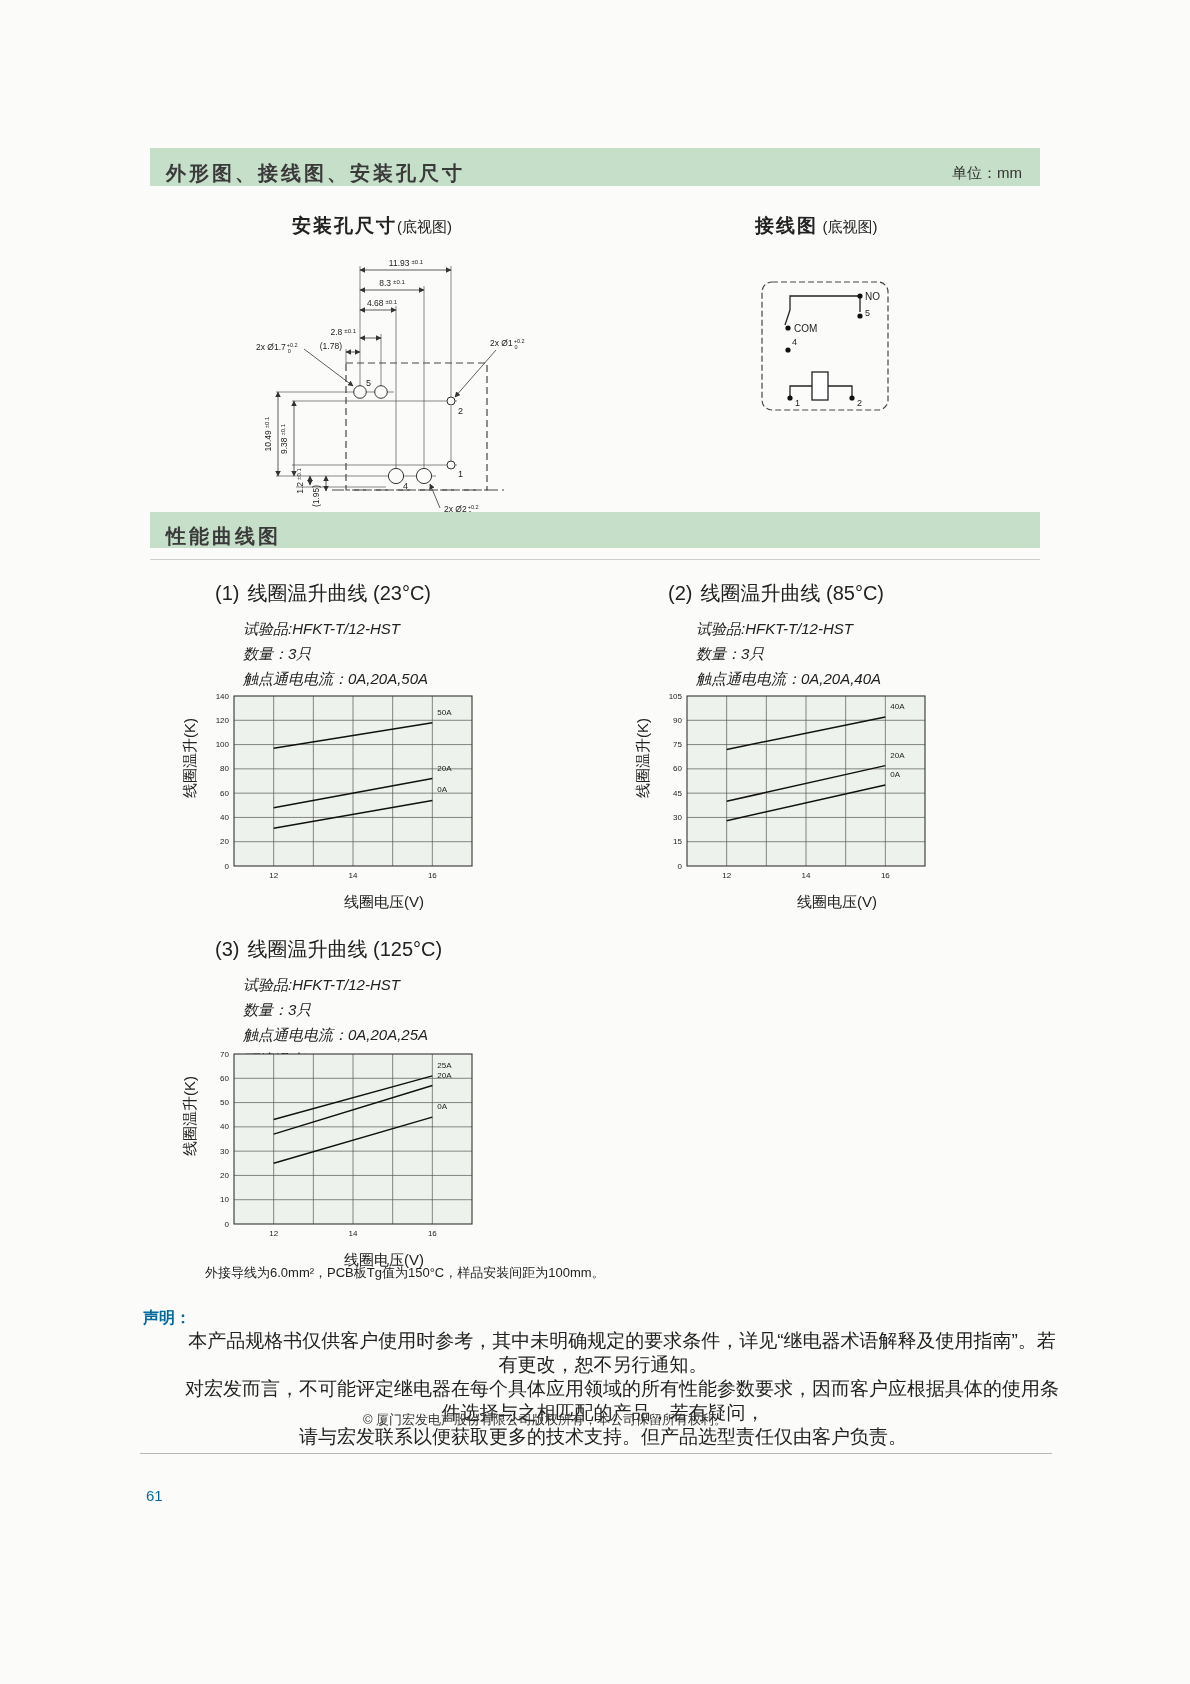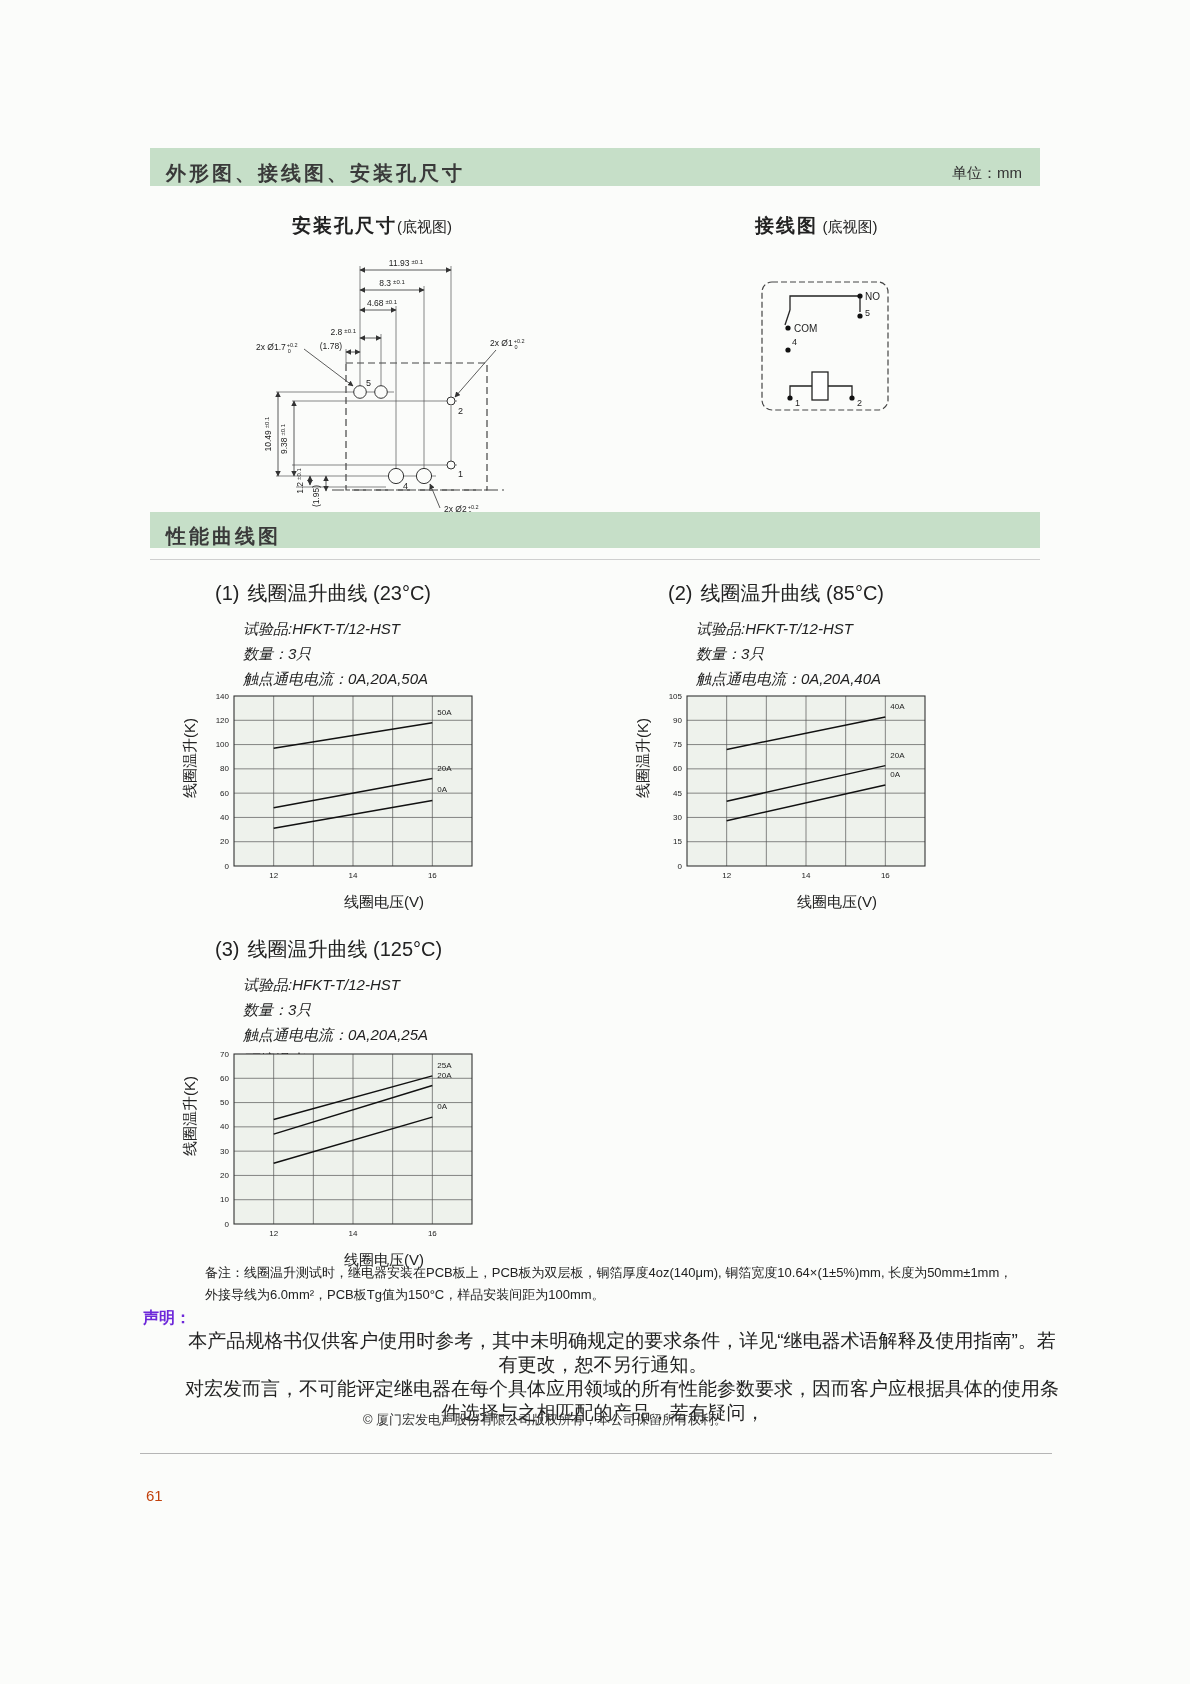--- a/index.html
+++ b/index.html
@@ -16,26 +16,26 @@
   .bar-title{font-size:20px;font-weight:700;letter-spacing:3px;color:#3a3a3a;}
   .unit{font-size:15px;color:#333;}
   .diagram-title{white-space:nowrap;color:#222;}
   .diagram-title .main{font-size:19px;font-weight:700;letter-spacing:2px;}
   .diagram-title .sub{font-size:15px;font-weight:400;}
   .chart-meta{font-size:15px;color:#222;}
   .chart-heading{font-size:20px;margin-bottom:9px;}
   .chart-heading .idx{margin-right:8px;}
   .chart-meta-line{margin-left:28px;line-height:25px;font-style:italic;}
   .notes{font-size:13px;line-height:22px;color:#222;}
-  .decl-title{font-size:16px;font-weight:700;color:#6d28d9;}
+  .decl-title{font-size:16px;font-weight:700;color:#0369a1;}
   .decl-line{font-size:19px;line-height:24px;color:#222;text-align:center;}
   .decl-line.ind{text-indent:2em;}
   .copyright{font-size:13px;text-align:center;color:#333;}
   .footer-rule{border-top:1px solid #b5b5b5;height:0;}
-  .pagenum{font-size:15px;color:#c2410c;}
+  .pagenum{font-size:15px;color:#0369a1;}
   .subrule{border-top:1px solid #cfcfcf;height:0;}
   svg text{font-family:"Liberation Sans","DejaVu Sans",sans-serif;fill:#222;}
 </style>
 </head>
 <body>
 
 <div class="abs bar" style="left:150px;top:148px;width:890px;height:38px;">
   <span class="bar-title">外形图、接线图、安装孔尺寸</span>
   <span class="unit">单位：mm</span>
 </div>
@@ -272,26 +272,26 @@
     <text x="255.33333333333334" y="21.85714285714286" font-size="8">25A</text>
     <polyline points="91.66666666666666,88.14285714285714 250.33333333333334,39.571428571428584" fill="none" stroke="#111" stroke-width="1.5"></polyline>
     <text x="255.33333333333334" y="31.571428571428584" font-size="8">20A</text>
     <polyline points="91.66666666666666,117.28571428571428 250.33333333333334,71.14285714285714" fill="none" stroke="#111" stroke-width="1.5"></polyline>
     <text x="255.33333333333334" y="63.14285714285714" font-size="8">0A</text>
     <text x="201.94" y="219" text-anchor="middle" font-size="15">线圈电压(V)</text>
     <text transform="translate(13 70) rotate(-90)" text-anchor="middle" font-size="15">线圈温升(K)</text>
   </svg>
 
 <div class="abs notes" style="left:205px;top:1262px;width:840px;">
-  <div>备注：线圈温升测试时，继电器安装在PCB板上，PCB板为双层板，铜箔厚度4oz(140μm), 铜箔宽度10.64×(1±5%)mm, 长度为50mm±1mm，</div>
   <div>外接导线为6.0mm²，PCB板Tg值为150°C，样品安装间距为100mm。</div>
 </div>
 
 <div class="abs" style="left:143px;top:1308px;width:920px;">
   <div class="decl-title">声明：</div>
   <div class="decl-line ind">本产品规格书仅供客户使用时参考，其中未明确规定的要求条件，详见“继电器术语解释及使用指南”。若有更改，恕不另行通知。</div>
   <div class="decl-line ind">对宏发而言，不可能评定继电器在每个具体应用领域的所有性能参数要求，因而客户应根据具体的使用条件选择与之相匹配的产品，若有疑问，</div>
+  <div class="decl-line">请与宏发联系以便获取更多的技术支持。但产品选型责任仅由客户负责。</div>
 </div>
 
 <div class="abs copyright" style="left:100px;top:1411px;width:890px;">© 厦门宏发电声股份有限公司版权所有，本公司保留所有权利。</div>
 
 <div class="abs footer-rule" style="left:140px;top:1453px;width:912px;"></div>
 <div class="abs pagenum" style="left:146px;top:1487px;">61</div>
 
 </body></html>

